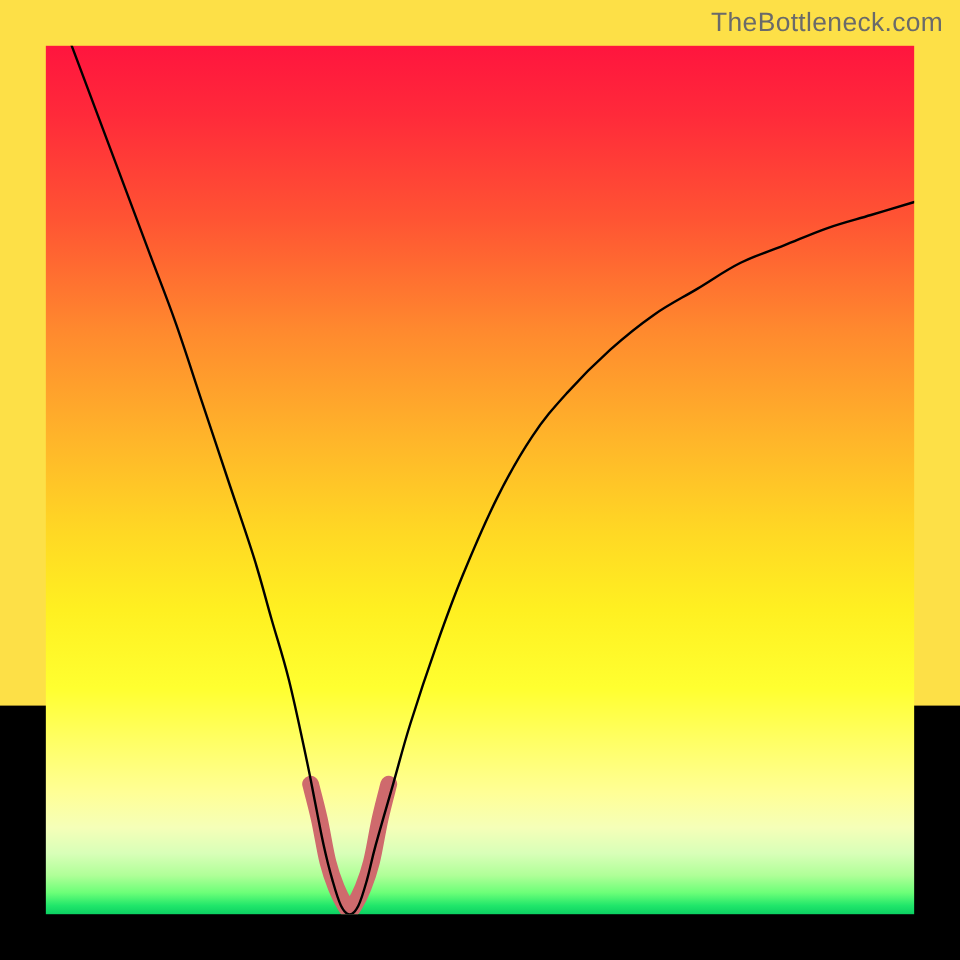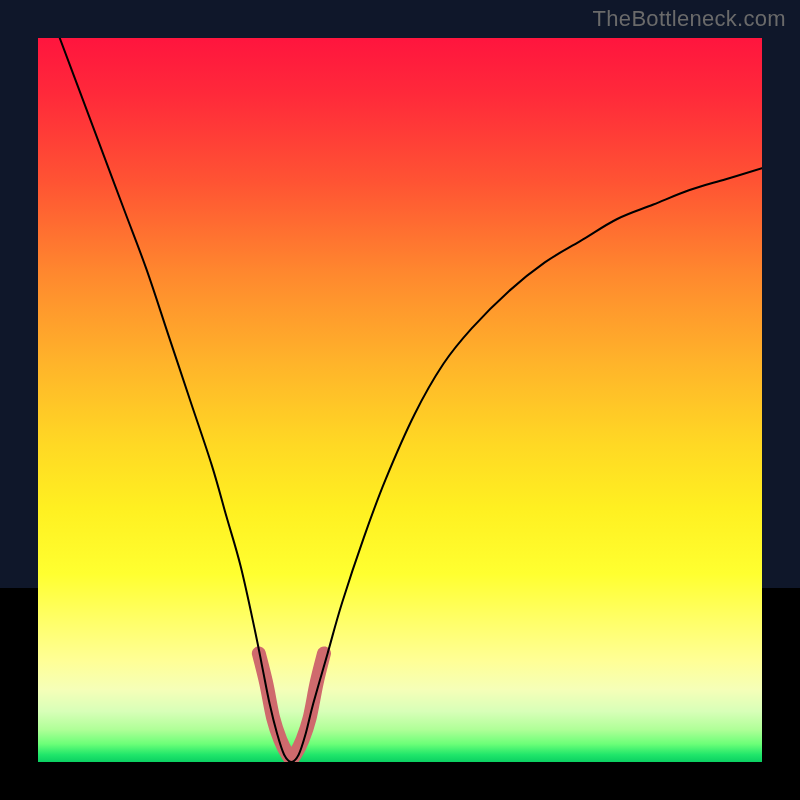--- a/index.html
+++ b/index.html
@@ -8,21 +8,21 @@
     width: 800px;
     height: 800px;
     background: #000;
     overflow: hidden;
     font-family: Arial, Helvetica, sans-serif;
   }
   .wrap {
     position: relative;
     width: 800px;
     height: 588px;
-    background: #0f172a;
+    background: #fde047;
   }
   .plot {
     position: absolute;
     left: 38px;
     top: 38px;
     width: 724px;
     height: 724px;
     overflow: hidden;
   }
   .gradient {

